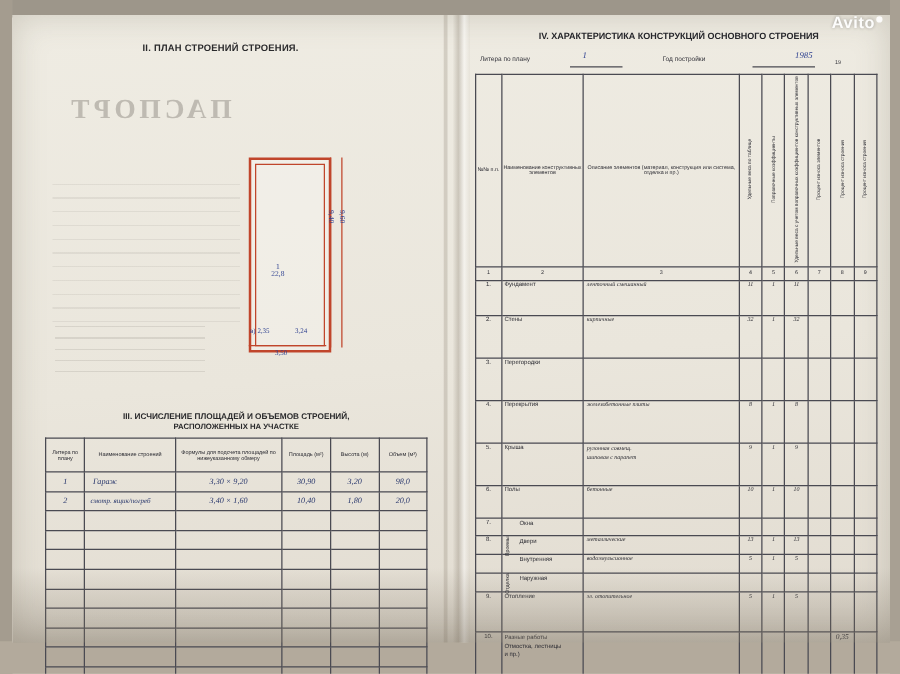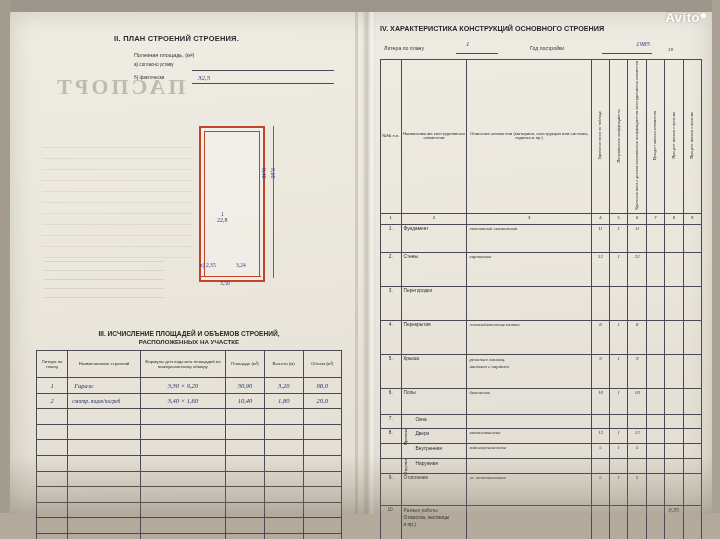--- a/index.html
+++ b/index.html
@@ -89,21 +89,21 @@
   .sec3 .h1{text-align:center;font-size:6.6px;font-weight:bold;color:#2a2a2c;}
   .sec3 .h2{text-align:center;font-size:6.2px;font-weight:bold;color:#2a2a2c;margin-top:1px;}
   table.t3{border-collapse:collapse;width:306px;margin-top:5px;}
   table.t3 th,table.t3 td{border:.7px solid #4a4a52;}
   table.t3 th{font-size:4.4px;font-weight:normal;color:#2c2c33;padding:1px;line-height:1.15;text-align:center;vertical-align:middle;}
   table.t3 td{height:12.6px;}
   table.t3 td.v{font-family:"Liberation Serif",serif;font-style:italic;color:#26356b;font-size:6.5px;text-align:center;}
 
   
   .rightpane{position:absolute;left:370px;top:6px;width:326px;height:492px;}
-  .sec4title{text-align:left;font-size:7.2px;font-weight:bold;color:#26262b;margin-top:6px;}
+  .sec4title{text-align:center;font-size:7.2px;font-weight:bold;color:#26262b;margin-top:6px;}
   .r-head{position:relative;height:16px;margin-top:8px;}
   .r-head .a{position:absolute;left:4px;top:4px;font-size:5.2px;}
   .r-head .ar{position:absolute;left:76px;top:2px;width:42px;border-bottom:.7px solid #4a4a52;height:10px;}
   .r-head .av{position:absolute;left:86px;top:-1px;}
   .r-head .b{position:absolute;left:150px;top:4px;font-size:5.2px;}
   .r-head .br{position:absolute;left:222px;top:2px;width:50px;border-bottom:.7px solid #4a4a52;height:10px;}
   .r-head .bv{position:absolute;left:228px;top:-1px;margin-left:28px;}
   .r-head .yr{position:absolute;left:288px;top:6px;font-size:4.4px;}
 
   table.t4{border-collapse:collapse;width:322px;margin-top:2px;}
@@ -137,33 +137,20 @@
     <div class="fold2"></div>
     <div class="fold"></div>
 
     <div class="leftpane">
       <div class="ghost">ПАСПОРТ</div>
       <div class="ghost2"></div>
       <div class="ghost3"></div>
 
       <div class="ttl sec2title">II. ПЛАН СТРОЕНИЙ СТРОЕНИЯ.</div>
 
-      <div class="l-lines">
-        <div class="sm" style="margin-bottom:3px;">Полезная площадь, (м²)</div>
-        <div class="l-line">
-          <span class="xs lbl">а) согласно уставу</span>
-          <span class="rule"></span>
-          <span class="hand val"></span>
-        </div>
-        <div class="l-line">
-          <span class="xs lbl">б) фактически</span>
-          <span class="rule"></span>
-          <span class="hand val">32,5</span>
-        </div>
-      </div>
 
       <div class="plan">
         <div class="inner"></div>
       </div>
       <div class="vline"></div>
       <div class="vline2"></div>
       <div class="bline"></div>
       <div class="plan-lbl">
         <span>1</span><br>
         <span>22,8</span>

